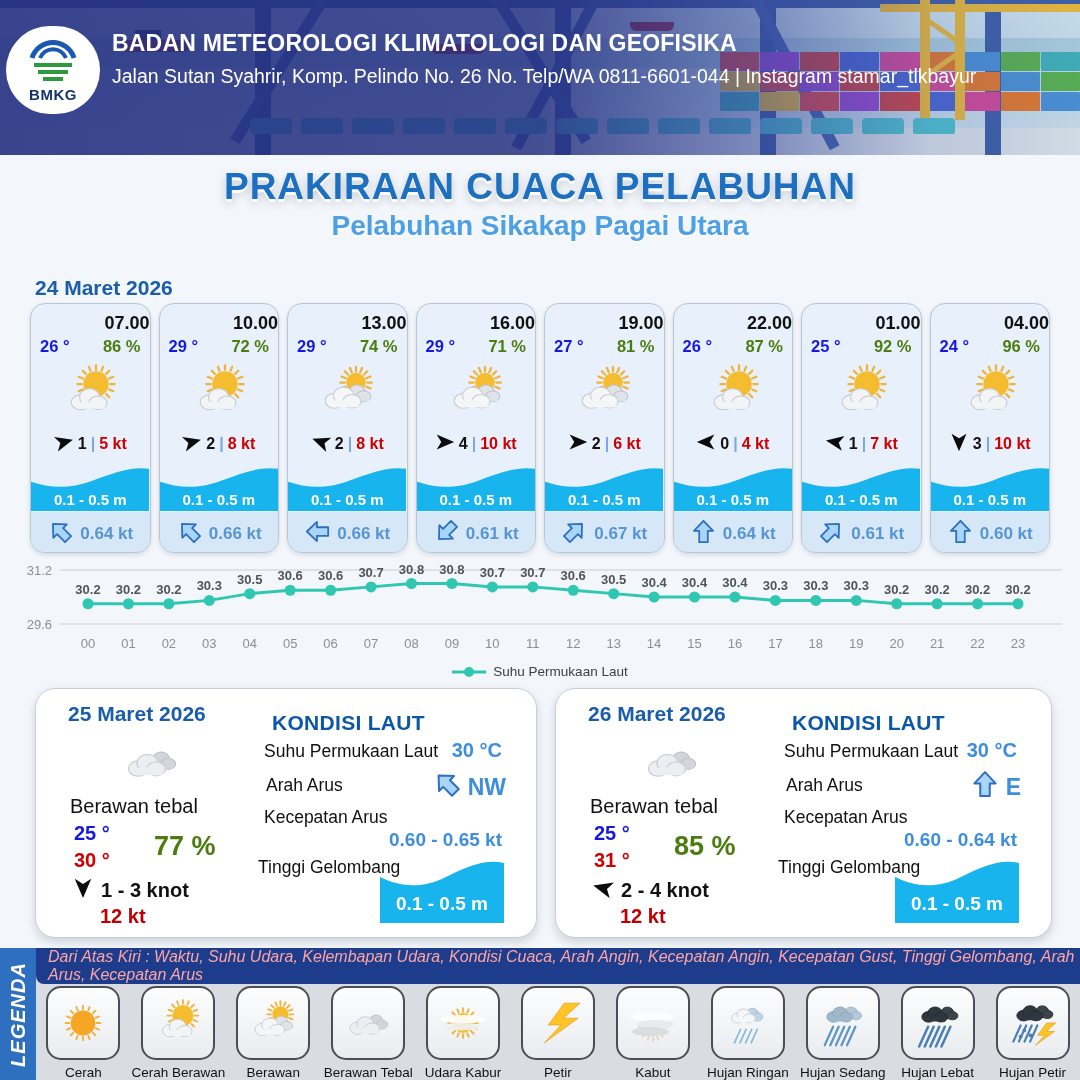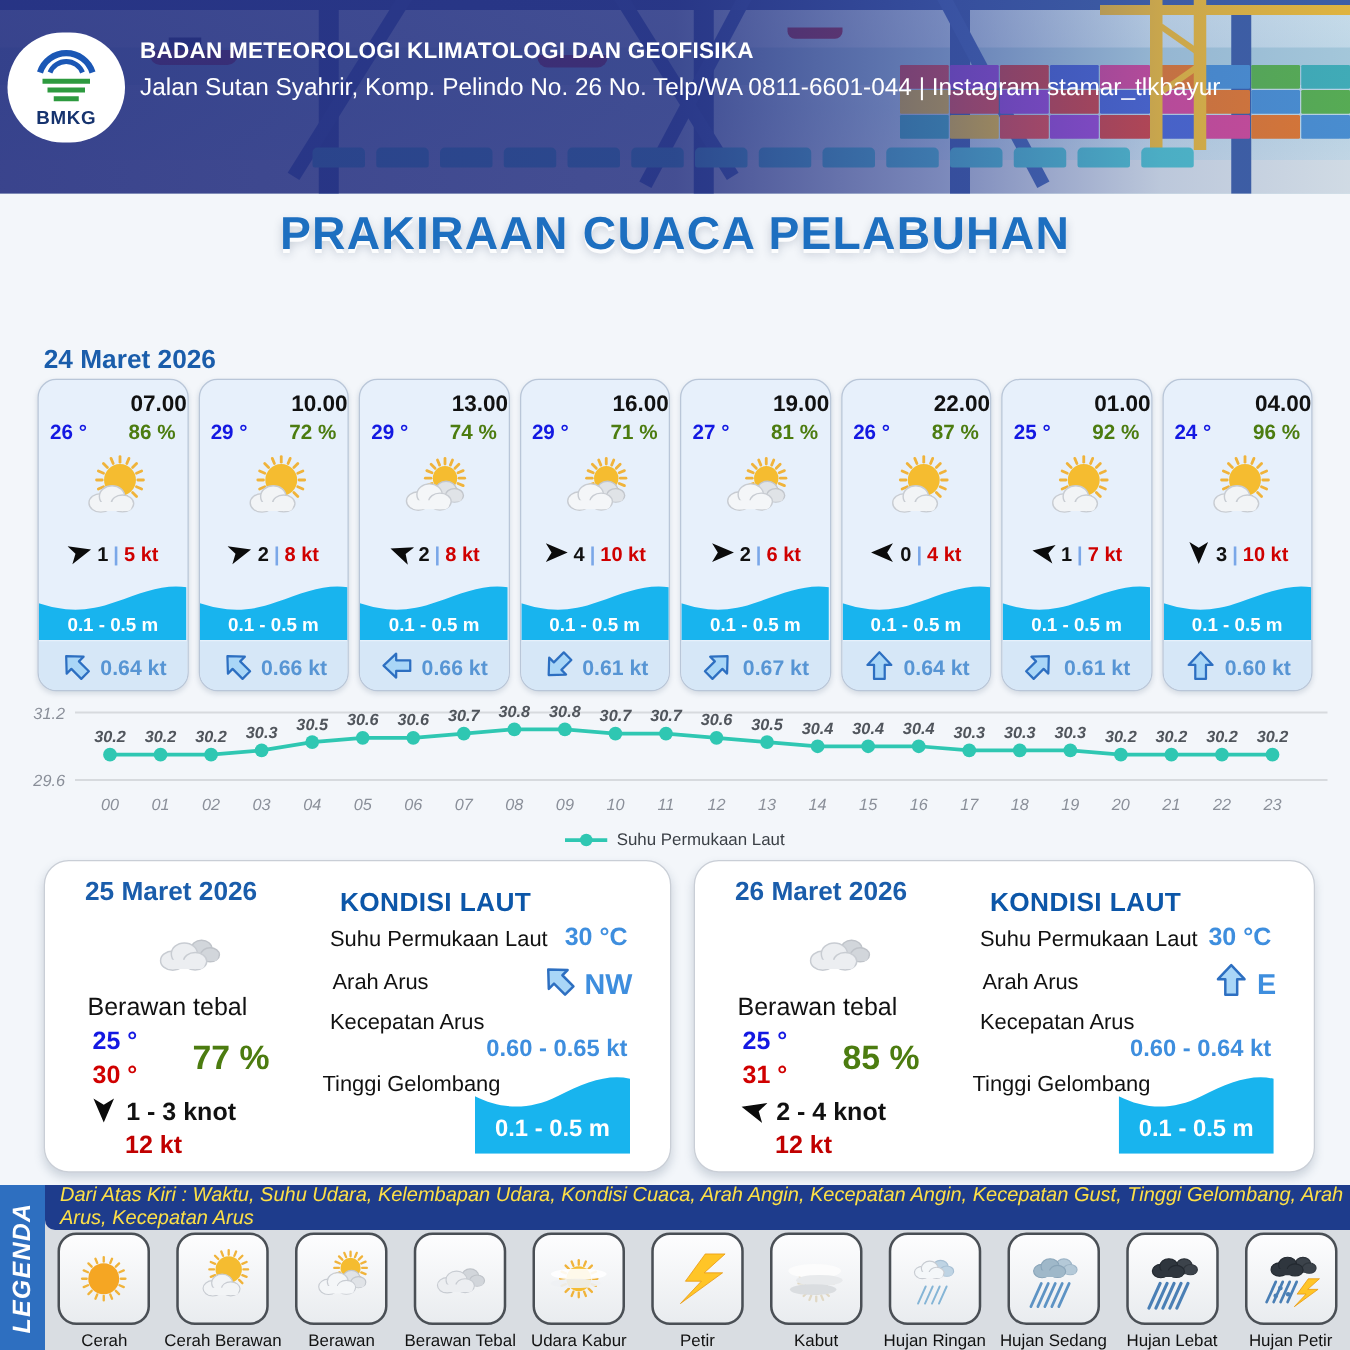--- a/index.html
+++ b/index.html
@@ -17,21 +17,21 @@
   .containers div{border-radius:1px;}
   .cranebar{position:absolute;background:#e8b93a;}
   .chairs{position:absolute;left:250px;top:118px;display:flex;gap:9px;}
   .chairs div{width:42px;height:16px;background:#4fc2cc;border-radius:4px 4px 2px 2px;}
   .banner-overlay{position:absolute;inset:0;
      background:linear-gradient(90deg,rgba(36,46,128,.88) 0%,rgba(36,46,128,.82) 50%,rgba(48,64,150,.55) 70%,rgba(60,80,160,.18) 86%,rgba(60,80,160,.05) 100%);}
   .bmkg-logo{position:absolute;left:6px;top:26px;width:94px;height:88px;background:#fff;
      border-radius:46px;display:flex;flex-direction:column;align-items:center;justify-content:center;z-index:5;}
   .bmkg-logo .logo-text{font-size:15px;font-weight:bold;color:#16336e;letter-spacing:.5px;margin-top:-2px;}
   .banner-text{position:absolute;left:112px;top:30px;z-index:5;color:#fff;}
-  .agency{font-size:18px;font-weight:bold;letter-spacing:.2px;}
+  .agency{font-size:23px;font-weight:bold;letter-spacing:.2px;}
   .station{font-size:35px;font-weight:bold;margin-top:3px;letter-spacing:.2px;}
   .address{font-size:19.5px;margin-top:8px;}
   
   .main-title{position:absolute;left:0;top:166px;width:100%;text-align:center;font-size:37px;font-weight:bold;
       color:#1d6fc0;letter-spacing:1px;text-shadow:0 3px 0 rgba(255,255,255,.9),0 4px 8px rgba(40,60,90,.25);}
   .sub-title{position:absolute;left:0;top:210px;width:100%;text-align:center;font-size:28px;font-weight:bold;
       color:#4d9fe6;text-shadow:0 2px 0 rgba(255,255,255,.9);}
   .validity{position:absolute;left:0;top:251px;width:100%;display:flex;justify-content:center;gap:80px;font-size:20px;color:#111;}
   .validity b{font-weight:bold;}
   .day1-label{position:absolute;left:35px;top:276px;font-size:21px;font-weight:bold;color:#1a5dab;}
@@ -48,21 +48,21 @@
   .slot-wind{display:flex;align-items:center;justify-content:center;gap:4px;margin-top:6px;}
   .wind-avg{font-size:16px;font-weight:bold;color:#111;}
   .wind-sep{font-size:16px;font-weight:bold;color:#7aa7e8;}
   .wind-gust{font-size:16px;font-weight:bold;color:#cf0000;}
   .slot-wave{position:relative;height:56px;flex:none;}
   .slot-wave svg{position:absolute;inset:0;}
   .wave-text{position:absolute;left:0;right:0;bottom:4px;text-align:center;font-size:15px;font-weight:bold;color:#fff;}
   .slot-cur{height:43px;flex:none;background:#d6e7f7;display:flex;align-items:center;justify-content:center;gap:6px;}
   .cur-val{font-size:17px;font-weight:bold;color:#5795d4;}
   
-  .chart-wrap{position:absolute;left:0;top:556px;width:980px;height:106px;font-style:italic;}
+  .chart-wrap{position:absolute;left:0;top:556px;width:980px;height:106px;}
   .chart-legend{position:absolute;left:0;top:664px;width:100%;display:flex;align-items:center;justify-content:center;gap:7px;}
   .chart-legend span{font-size:13.5px;color:#3a3f45;}
   
   .day-card{position:absolute;top:688px;height:248px;background:#fff;border:1px solid #c9ced6;border-radius:20px;
             box-shadow:0 4px 8px rgba(70,90,120,.22);}
   .day-card .d-date{position:absolute;left:32px;top:13px;font-size:21px;font-weight:bold;color:#1a5dab;}
   .d-icon{position:absolute;left:60px;top:42px;width:110px;height:62px;}
   .d-cond{position:absolute;left:34px;top:106px;font-size:20px;color:#111;}
   .d-tmin{position:absolute;left:38px;top:133px;font-size:20px;font-weight:bold;color:#1318e2;}
   .d-tmax{position:absolute;left:38px;top:160px;font-size:20px;font-weight:bold;color:#d00000;}
@@ -77,21 +77,21 @@
   .sea-dir-l{left:230px;top:86px;}
   .sea-dir-v{right:30px;top:80px;font-weight:bold;font-size:23px;display:flex;align-items:center;gap:6px;}
   .sea-spd-l{left:228px;top:118px;} .sea-spd-v{right:34px;top:140px;font-weight:bold;font-size:19px;}
   .sea-wav-l{left:222px;top:168px;}
   .sea-wave{position:absolute;right:32px;top:158px;width:124px;height:76px;}
   .sea-wave .wave-text{font-size:19px;bottom:8px;}
   
   .legend{position:absolute;left:0;top:948px;width:1080px;height:132px;background:#d9dde2;}
   .legend-bar{position:absolute;left:0;top:0;width:36px;height:132px;background:#2e6fc0;display:flex;align-items:center;justify-content:center;}
   .legend-bar span{transform:rotate(-90deg);white-space:nowrap;color:#fff;font-weight:bold;font-style:italic;font-size:20px;letter-spacing:1px;}
-  .legend-note{position:absolute;left:36px;top:0;width:1044px;height:36px;background:#1e3c8c;color:#fde047;
+  .legend-note{position:absolute;left:36px;top:0;width:1044px;height:36px;background:#1e3c8c;color:#fca5a5;
       display:flex;align-items:center;padding-left:12px;box-sizing:border-box;font-style:italic;font-size:16px;border-radius:0 0 0 8px;}
   .legend-items{position:absolute;left:36px;top:38px;width:1044px;display:flex;}
   .legend-item{flex:1;display:flex;flex-direction:column;align-items:center;}
   .legend-box{width:70px;height:70px;border:2.5px solid #4a4f55;border-radius:15px;
       background:linear-gradient(#fdfdfe,#e9ecef);display:flex;align-items:center;justify-content:center;}
   .legend-label{margin-top:5px;font-size:13.5px;color:#111;white-space:nowrap;}
 </style>
 </head>
 <body>
 
@@ -177,20 +177,21 @@
       </svg>
       <div class="logo-text">BMKG</div>
     </div>
     <div class="banner-text">
       <div class="agency">BADAN METEOROLOGI KLIMATOLOGI DAN GEOFISIKA</div>
       <div class="address">Jalan Sutan Syahrir, Komp. Pelindo No. 26 No. Telp/WA 0811-6601-044 | Instagram stamar_tlkbayur</div>
     </div>
   </div>
 
   <div class="main-title">PRAKIRAAN CUACA PELABUHAN</div>
+  <div class="sub-title">Pelabuhan Sikakap Pagai Utara</div>
   <div class="day1-label">24 Maret 2026</div>
 
   <div class="slots" id="slots">
     <div class="slot">
       <div class="slot-main">
         <div class="slot-time">07.00</div>
         <div class="slot-th">
           <span class="slot-temp">26 °</span>
           <span class="slot-rh">86 %</span>
         </div>

